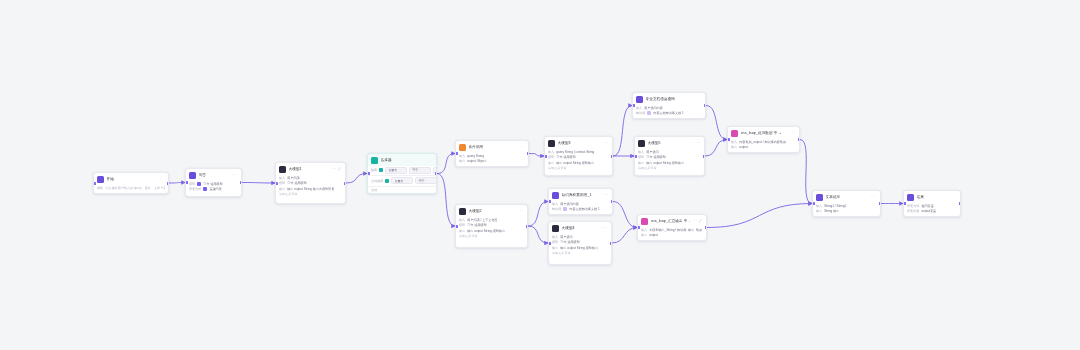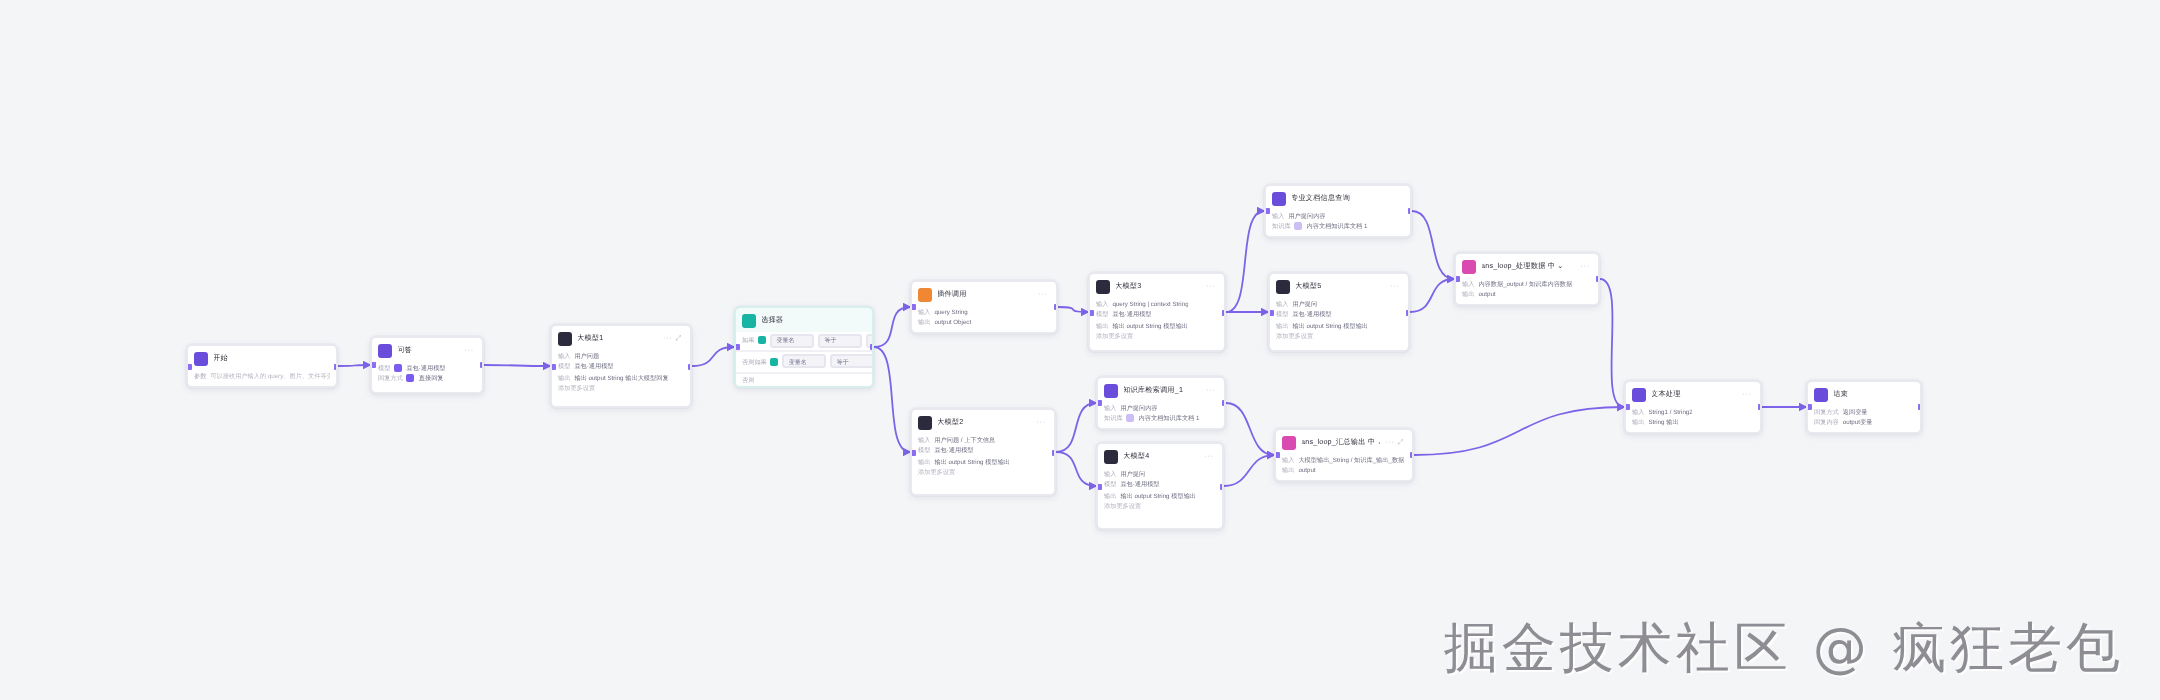--- a/index.html
+++ b/index.html
@@ -503,14 +503,13 @@
           </div>
           <div class="nrow">
             <span class="rlabel">回复内容</span>
             <span class="rval">output变量</span>
           </div>
         </div>
         <span class="port l"></span>
         <span class="port r"></span>
       </div>
     </div>
-  <div class="watermark">掘金技术社区 @ 疯狂老包</div>
 </div>
 
 </body></html>

